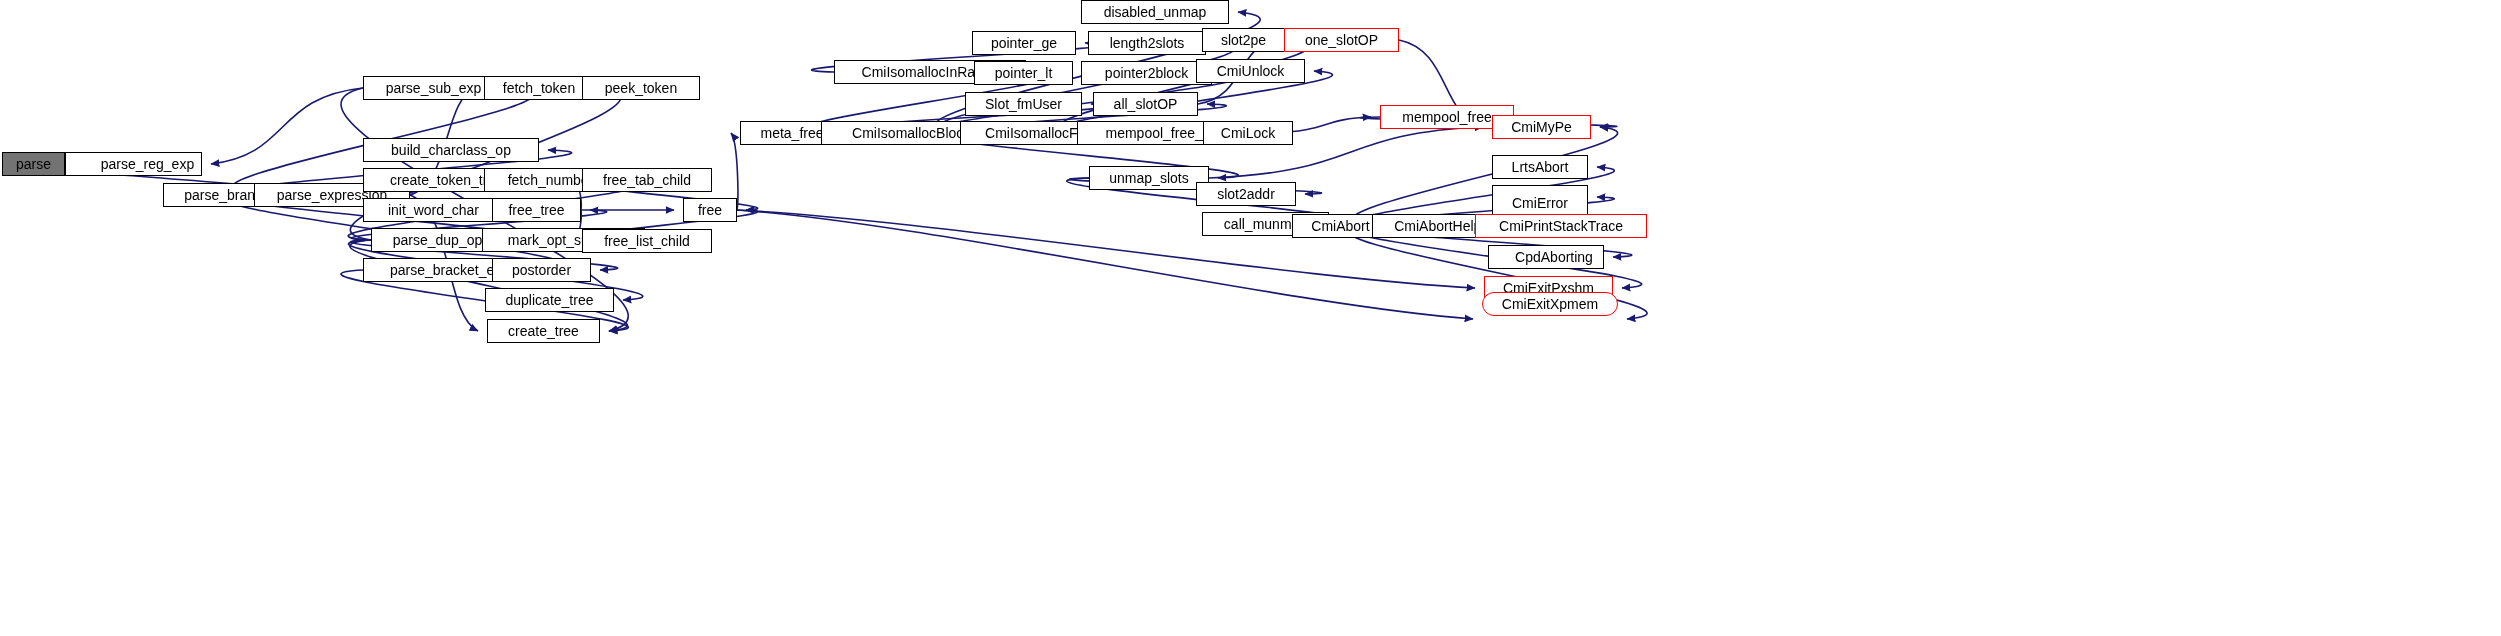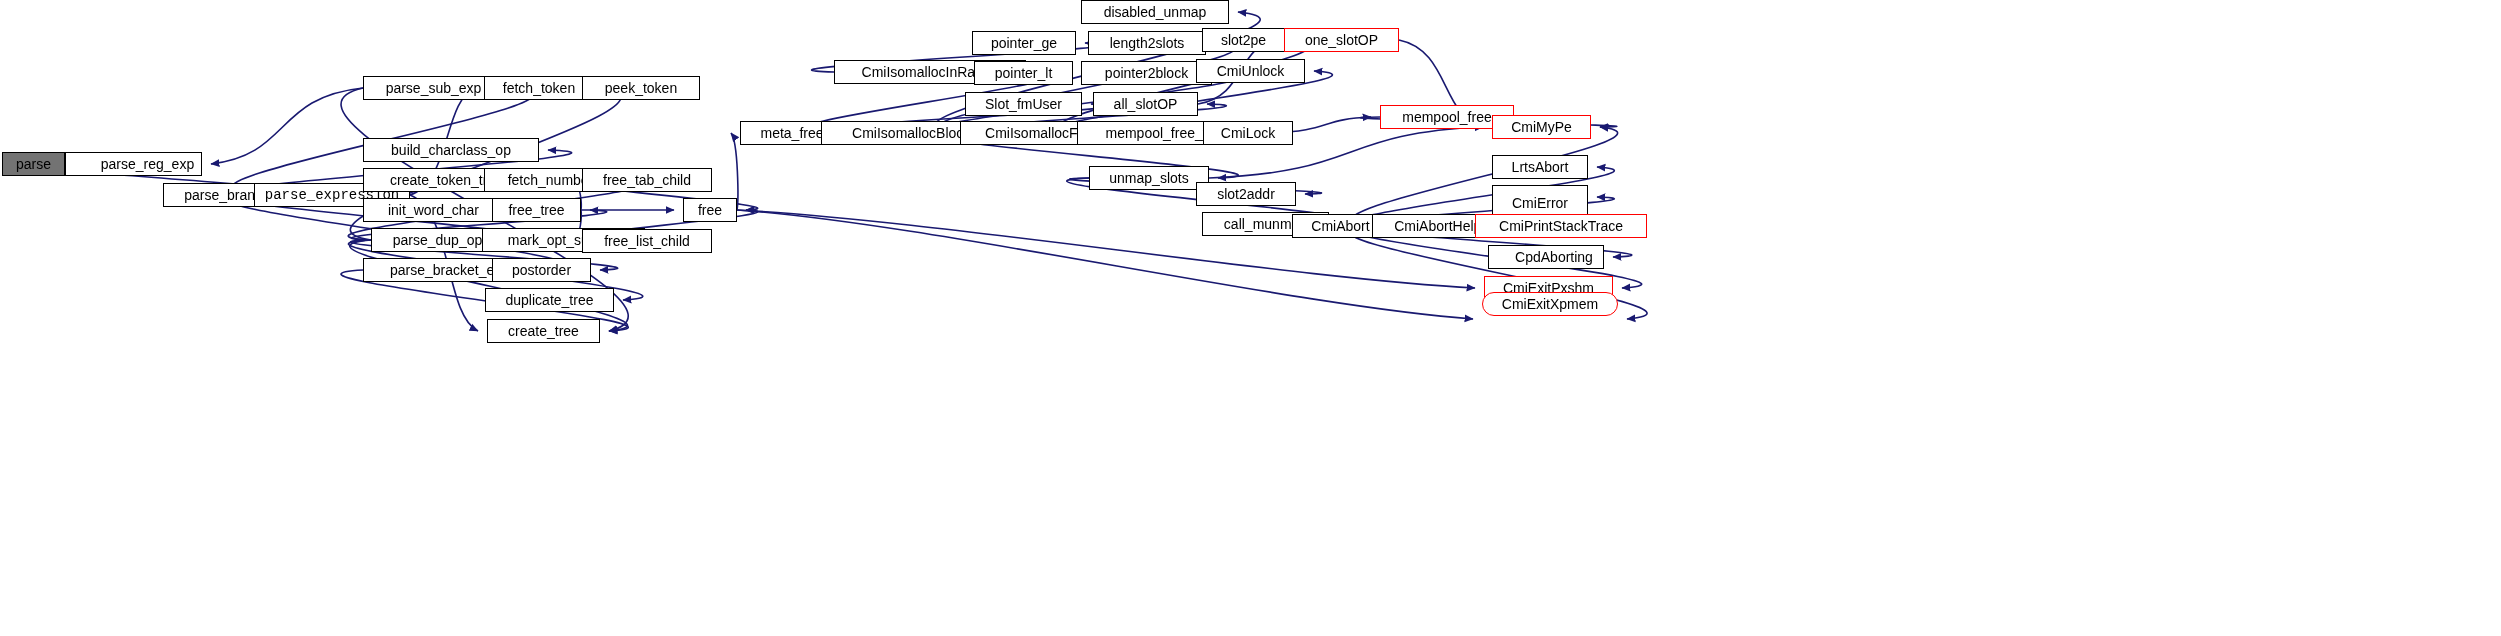--- a/index.html
+++ b/index.html
@@ -101,21 +101,21 @@
         <path d="M1372,226 C1239.45,233.44 1745.55,280.56 1622,288" marker-end="url(#ah)"></path>
         <path d="M1372,226 C1236.7,237.16 1753.3,307.84 1627,319" marker-end="url(#ah)"></path>
         <path d="M737,210 C927,219.36 1294,278.64 1475,288" marker-end="url(#ah)"></path>
         <path d="M737,210 C927,223.08 1292,305.92 1473,319" marker-end="url(#ah)"></path>
       </g>
   </svg>
   <div id="node-layer">
       <div class="node current" style="left: 2px; top: 152px; width: 63px; height: 24px;">parse</div>
       <div class="node" style="left: 65px; top: 152px; width: 137px; height: 24px; padding-left: 28px;">parse_reg_exp</div>
       <div class="node" style="left: 163px; top: 183px; width: 128px; height: 24px;">parse_branch</div>
-      <div class="node" style="left: 254px; top: 183px; width: 156px; height: 24px; font-family: Liberation Mono, monospace;">parse_expression</div>
+      <div class="node" style="left: 254px; top: 183px; width: 156px; height: 24px;">parse_expression</div>
       <div class="node" style="left: 363px; top: 76px; width: 141px; height: 24px;">parse_sub_exp</div>
       <div class="node" style="left: 484px; top: 76px; width: 110px; height: 24px;">fetch_token</div>
       <div class="node" style="left: 582px; top: 76px; width: 118px; height: 24px;">peek_token</div>
       <div class="node" style="left: 363px; top: 138px; width: 176px; height: 24px;">build_charclass_op</div>
       <div class="node" style="left: 363px; top: 168px; width: 167px; height: 24px;">create_token_tree</div>
       <div class="node" style="left: 363px; top: 198px; width: 141px; height: 24px;">init_word_char</div>
       <div class="node" style="left: 371px; top: 228px; width: 133px; height: 24px;">parse_dup_op</div>
       <div class="node" style="left: 363px; top: 258px; width: 173px; height: 24px;">parse_bracket_exp</div>
       <div class="node" style="left: 484px; top: 168px; width: 133px; height: 24px;">fetch_number</div>
       <div class="node" style="left: 492px; top: 198px; width: 89px; height: 24px;">free_tree</div>

